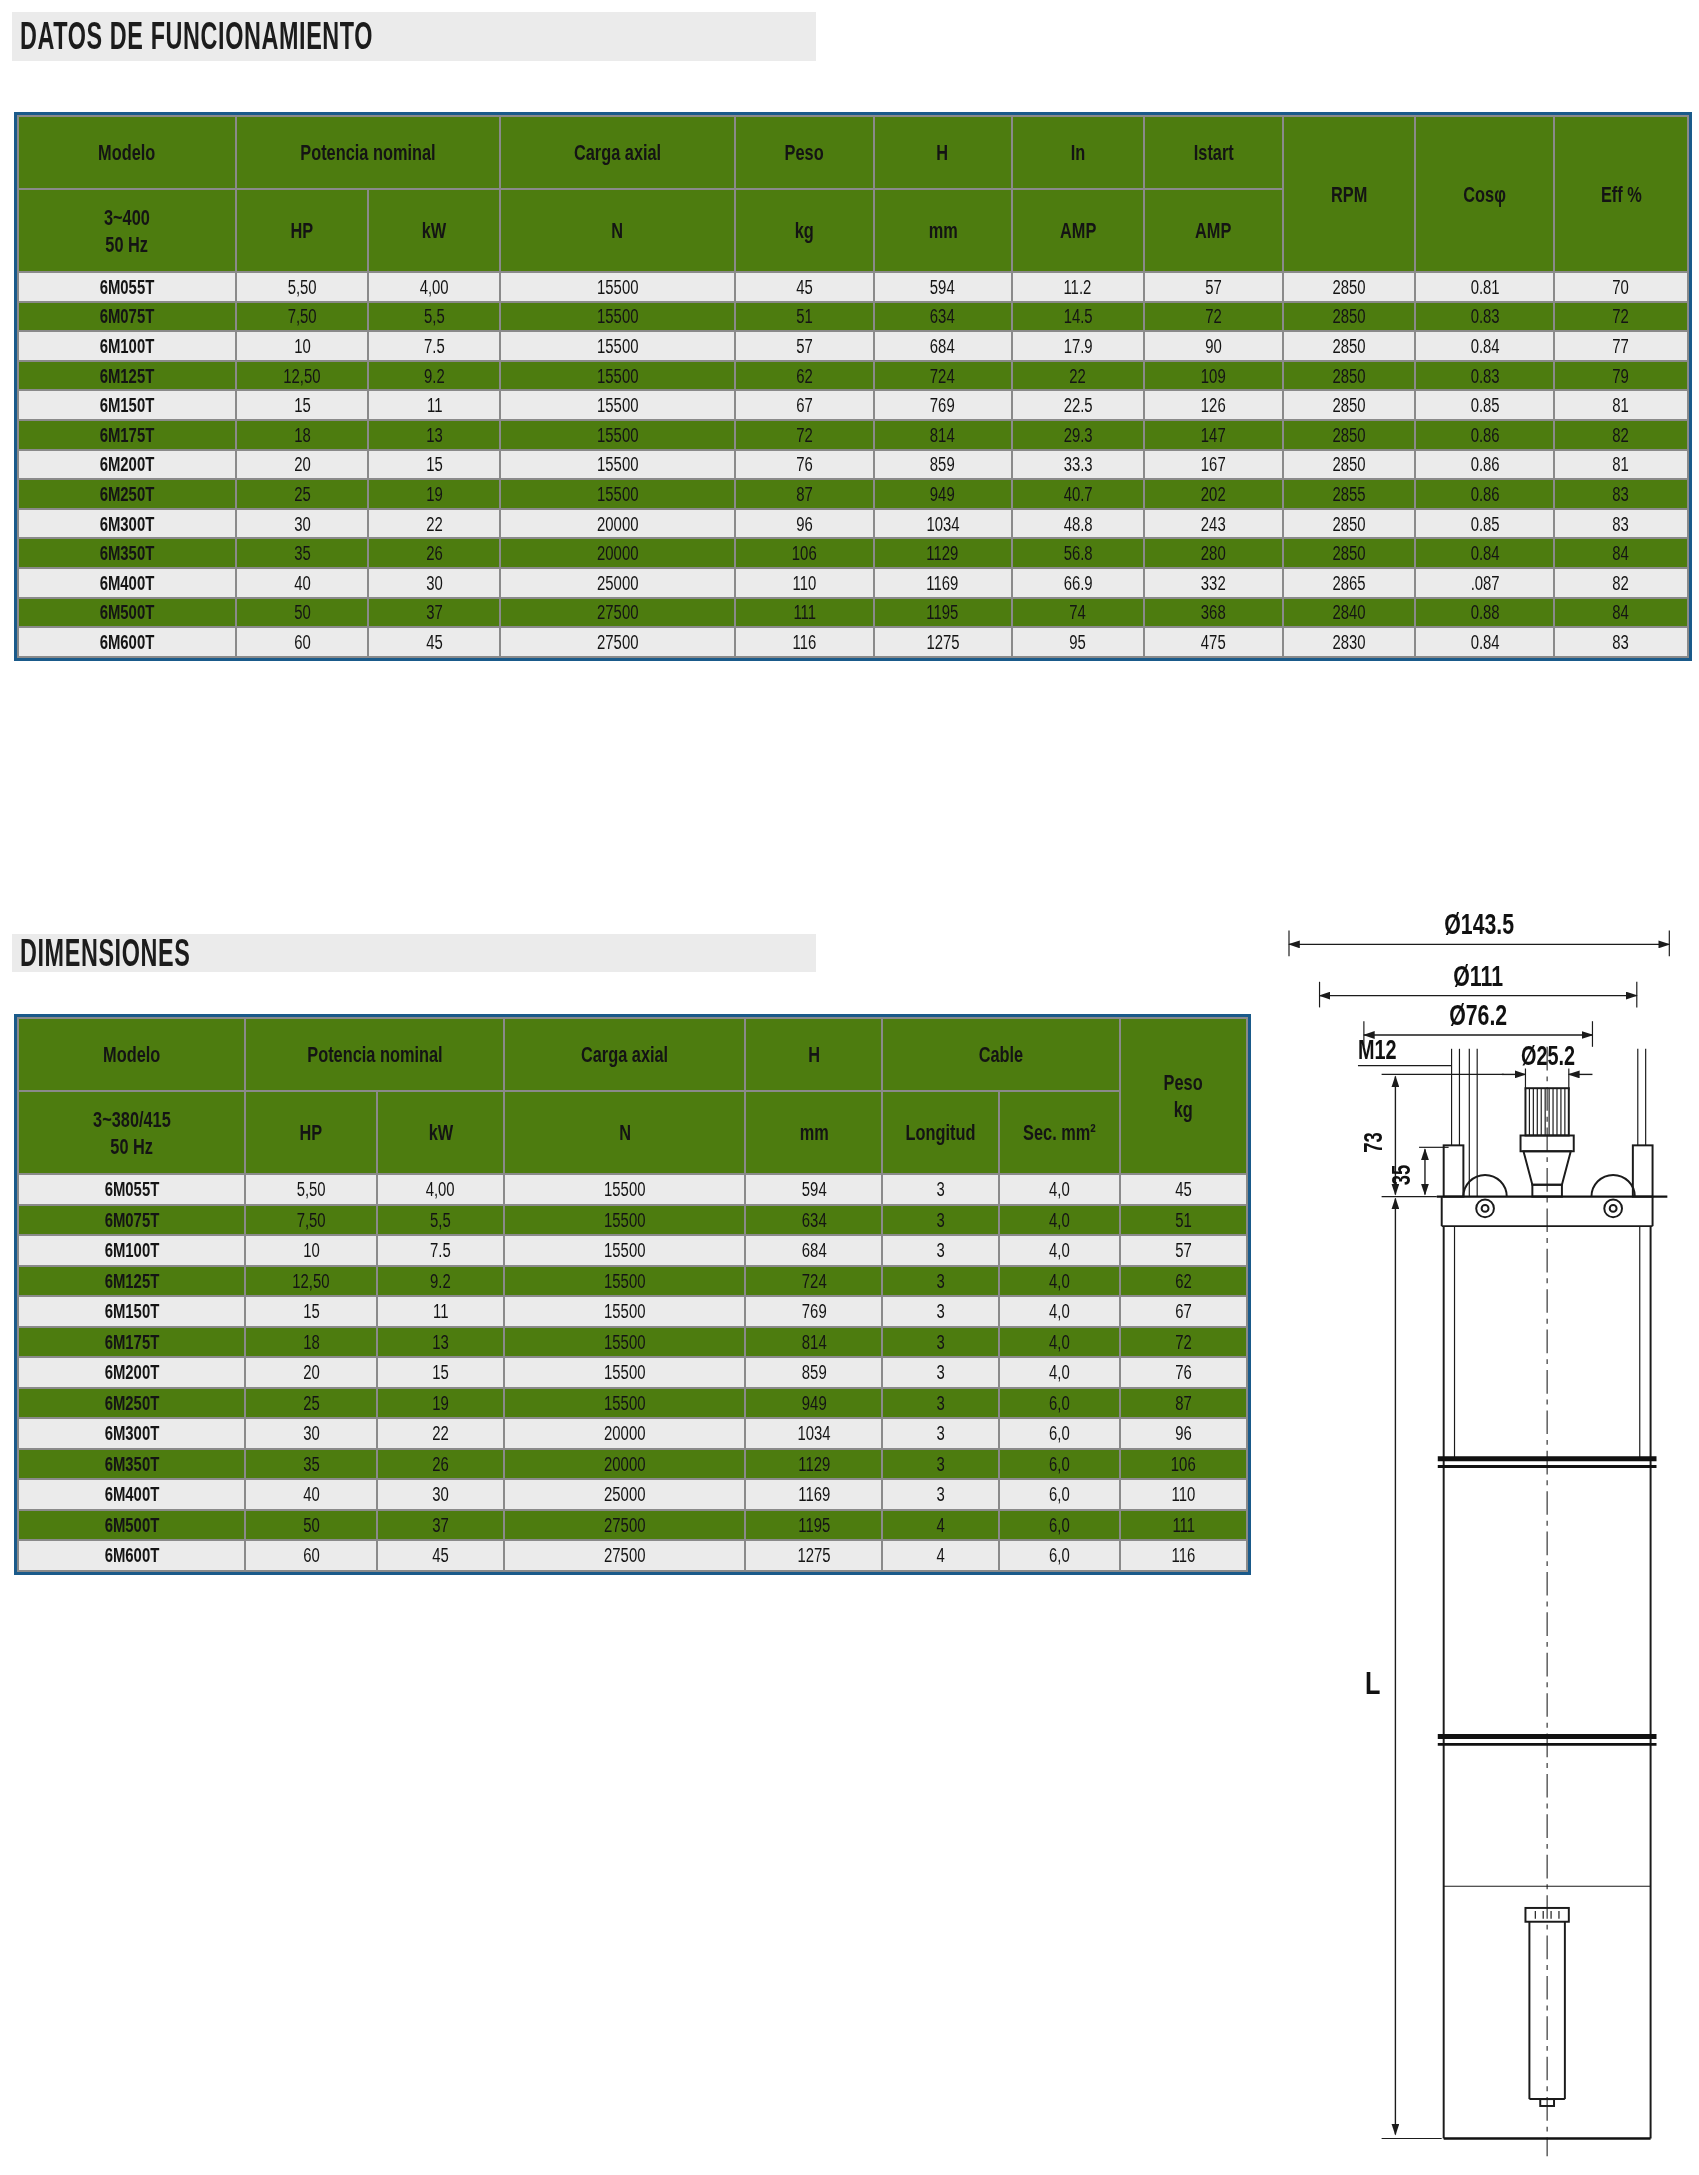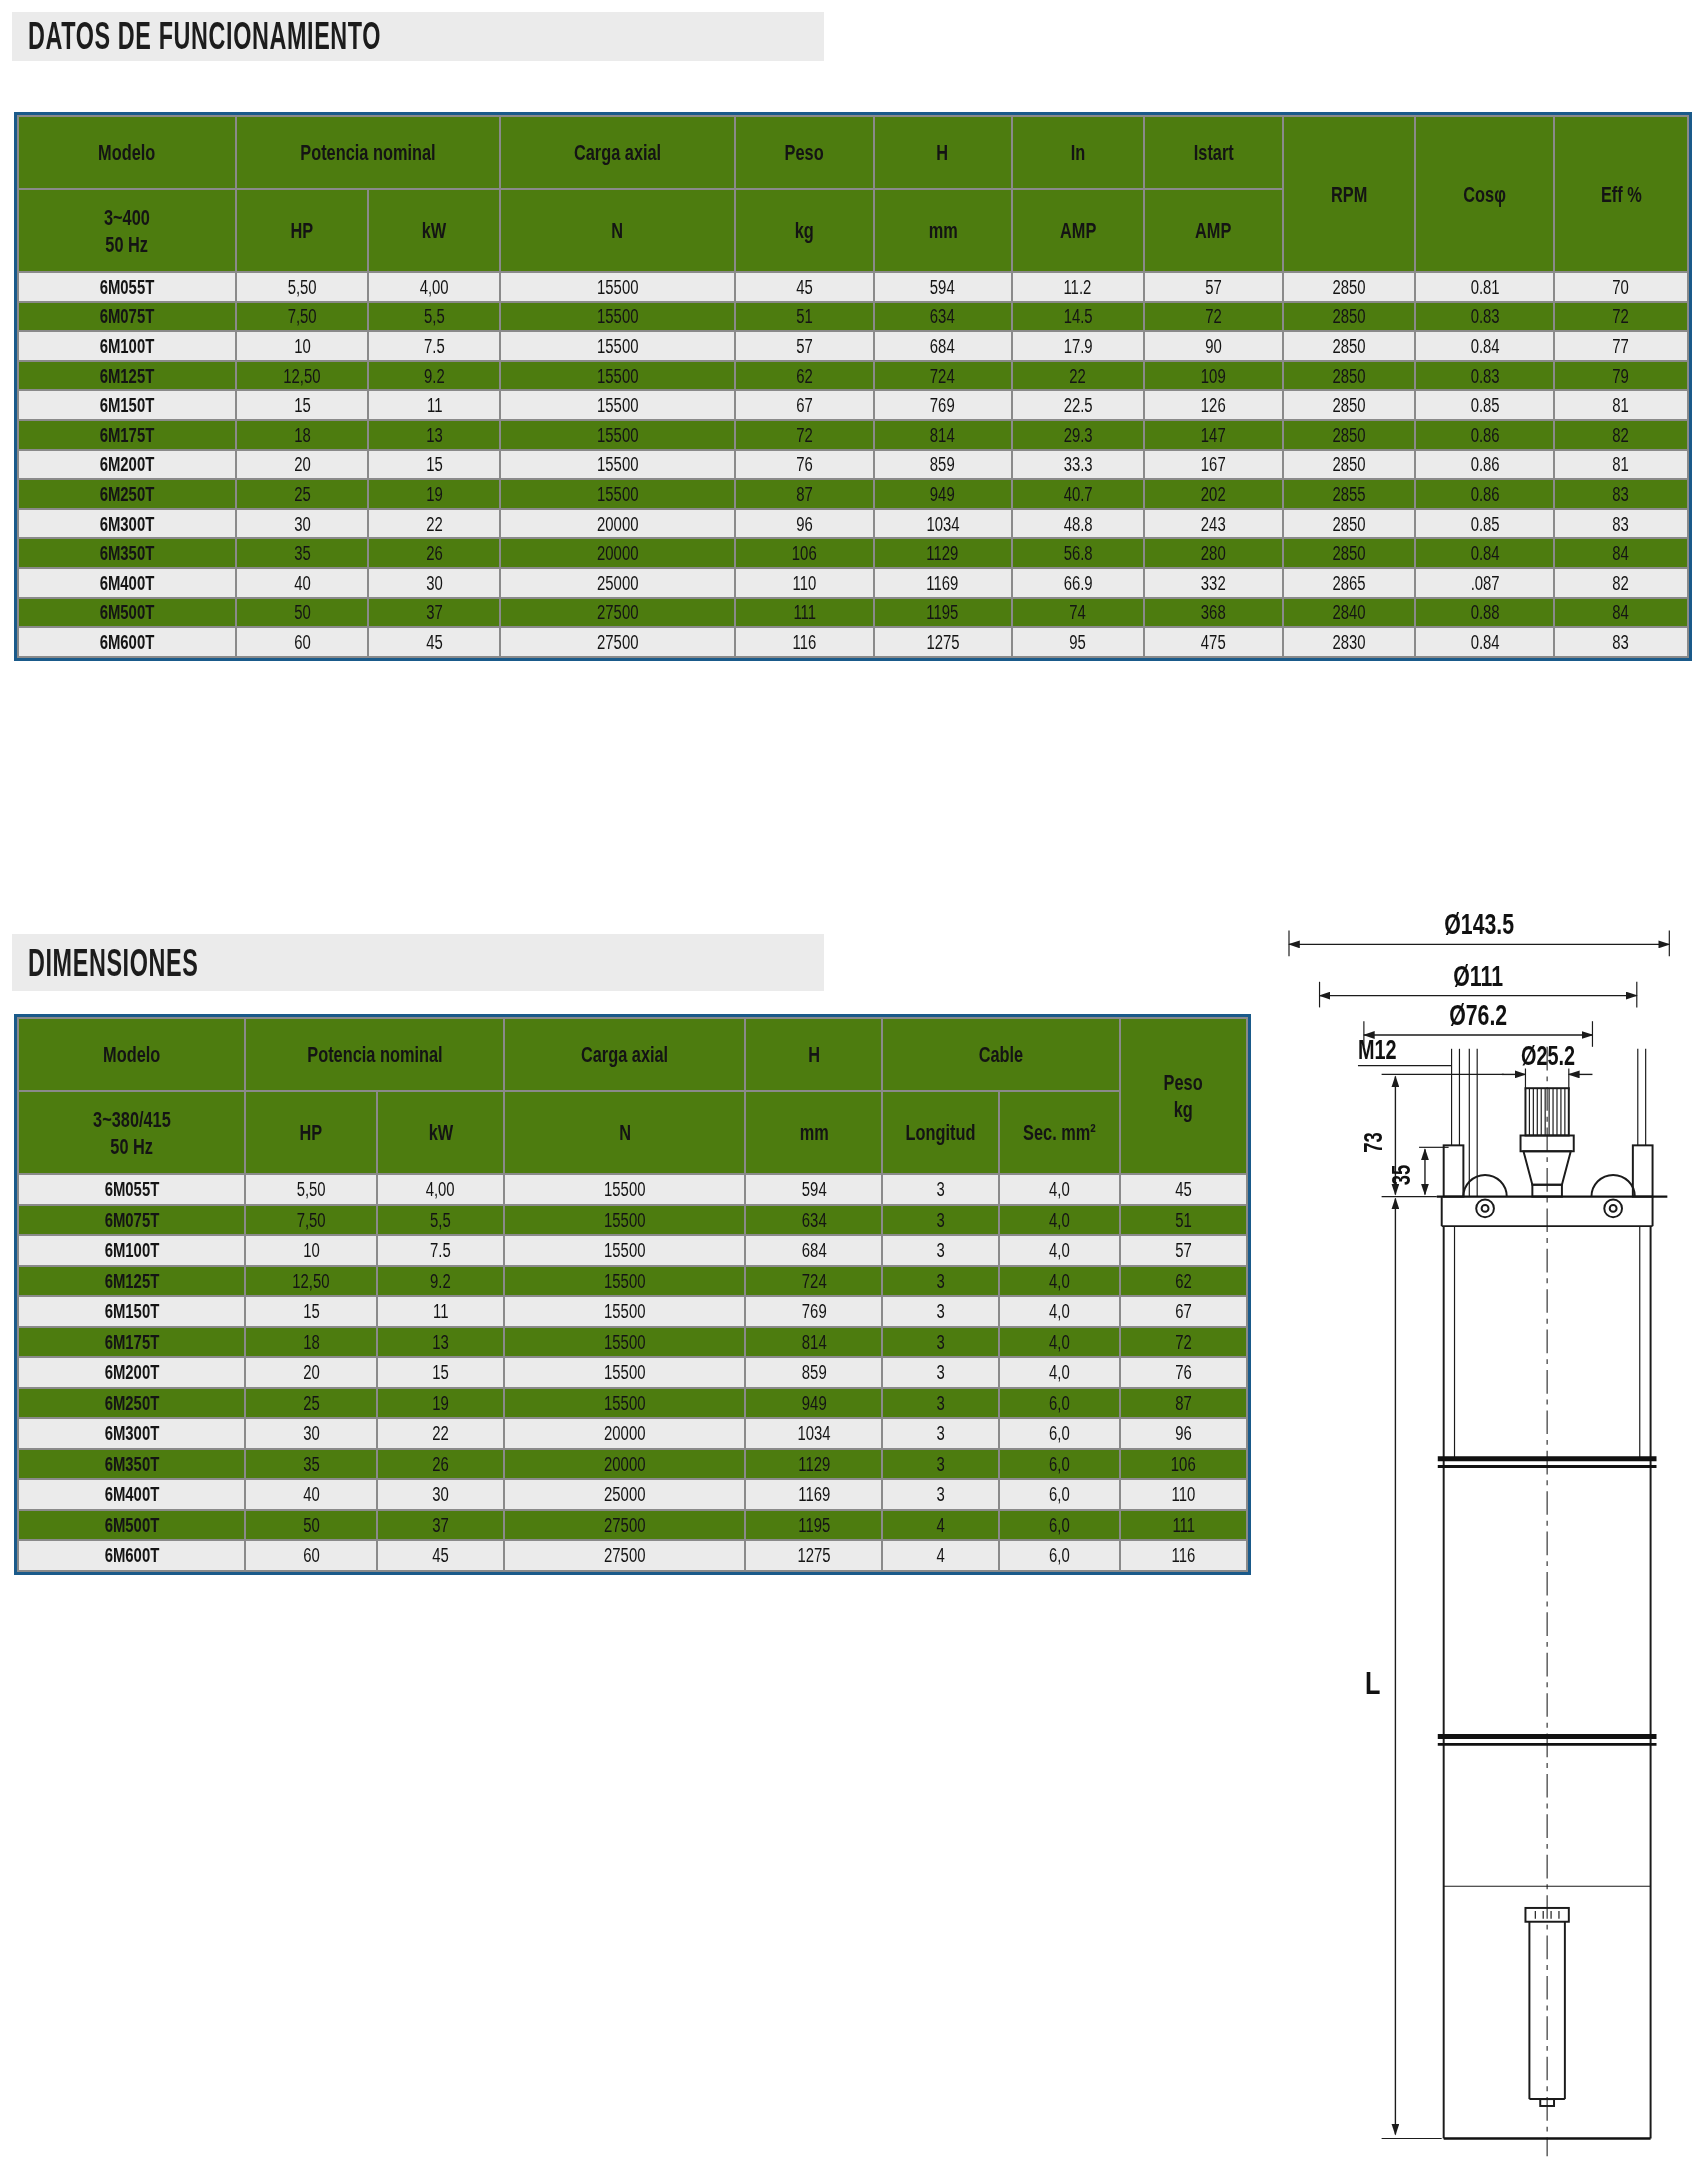--- a/index.html
+++ b/index.html
@@ -9,21 +9,21 @@
     background:#ffffff;
     font-family:"Liberation Sans",sans-serif;
     color:#141414;
     overflow:hidden;
   }
   
   .title-bar{
     position:absolute;
     background:#ebebeb;
     display:flex;align-items:center;
-    padding-left:16px;
+    padding-left:8px;
   }
   .title-bar .t{
     font-size:39px;font-weight:700;letter-spacing:1px;
     transform:scaleX(0.60);transform-origin:0 50%;
     white-space:nowrap;color:#1c1c1c;
   }
   
   .twrap{position:absolute;border:3.9px solid #1a5a8a;background:#4d7c0f;}
   table{border-collapse:collapse;table-layout:fixed;width:100%;}
   th,td{
@@ -277,21 +277,21 @@
           <td><span class="c">95</span></td>
           <td><span class="c">475</span></td>
           <td><span class="c">2830</span></td>
           <td><span class="c">0.84</span></td>
           <td><span class="c">83</span></td>
         </tr>
       </tbody>
 </table>
 </div>
 
-<div class="title-bar" style="left:11.8px;top:934px;width:796px;height:57px;">
+<div class="title-bar" style="left:11.8px;top:934px;width:796px;height:38px;">
   <span class="t">DIMENSIONES</span>
 </div>
 
 <div class="twrap" style="left:13.8px;top:1014px;width:1231px;">
 <table id="t2">
   <colgroup>
     <col style="width:226px">
         <col style="width:131px">
         <col style="width:126px">
     <col style="width:240px">

